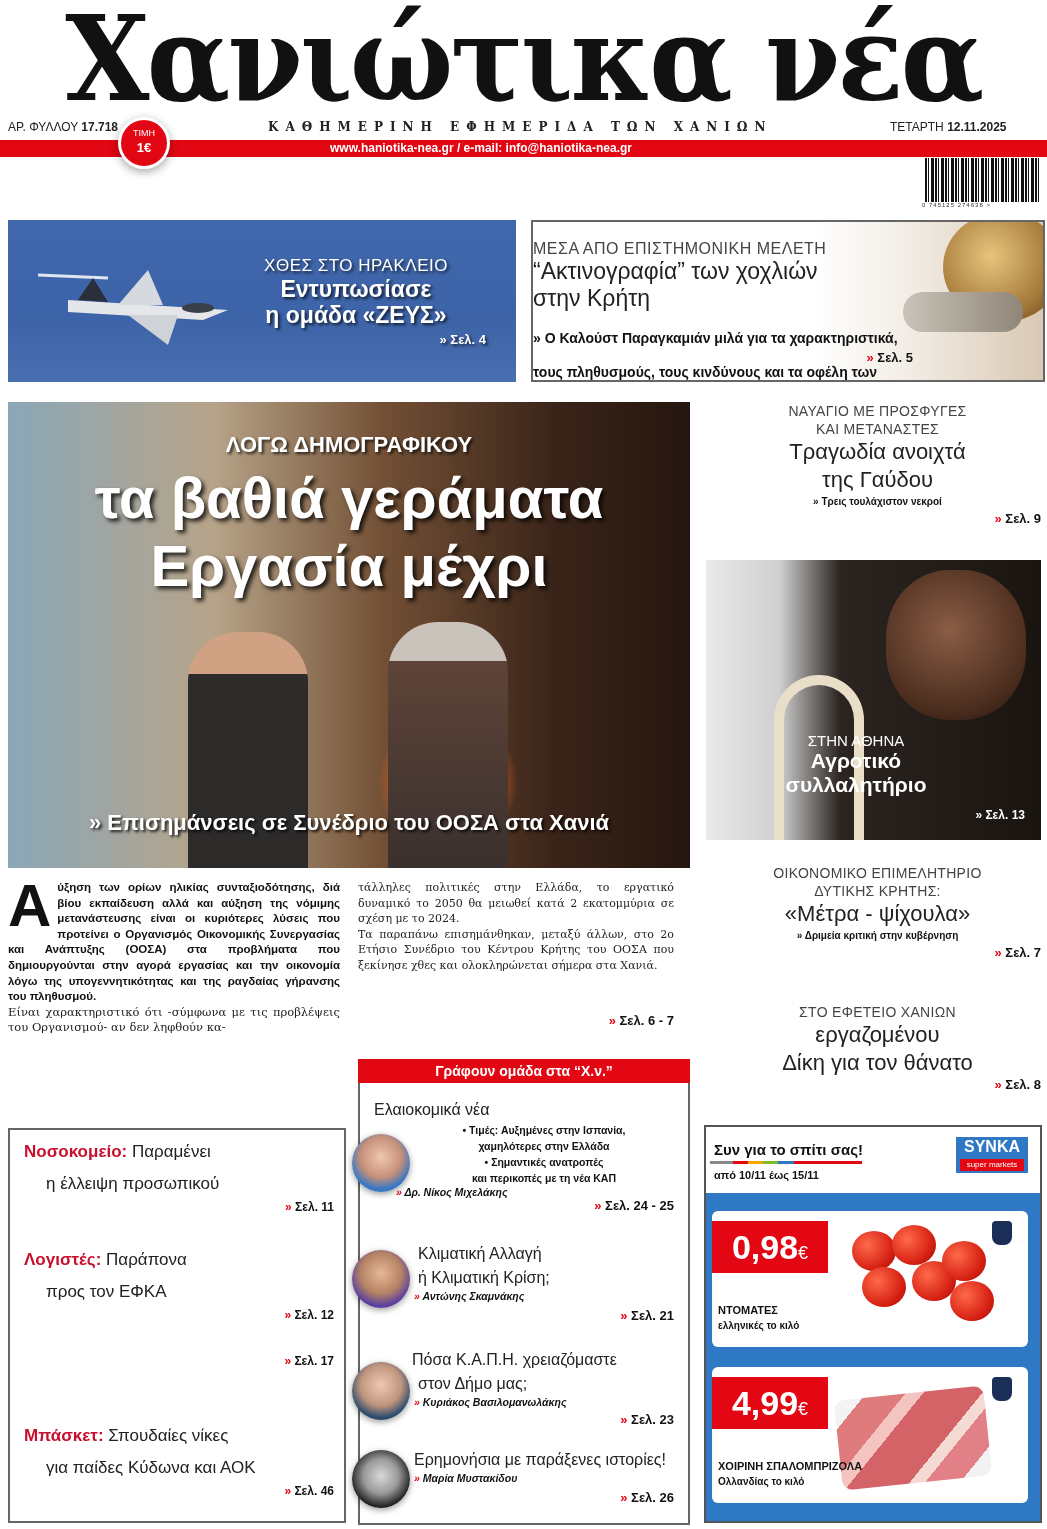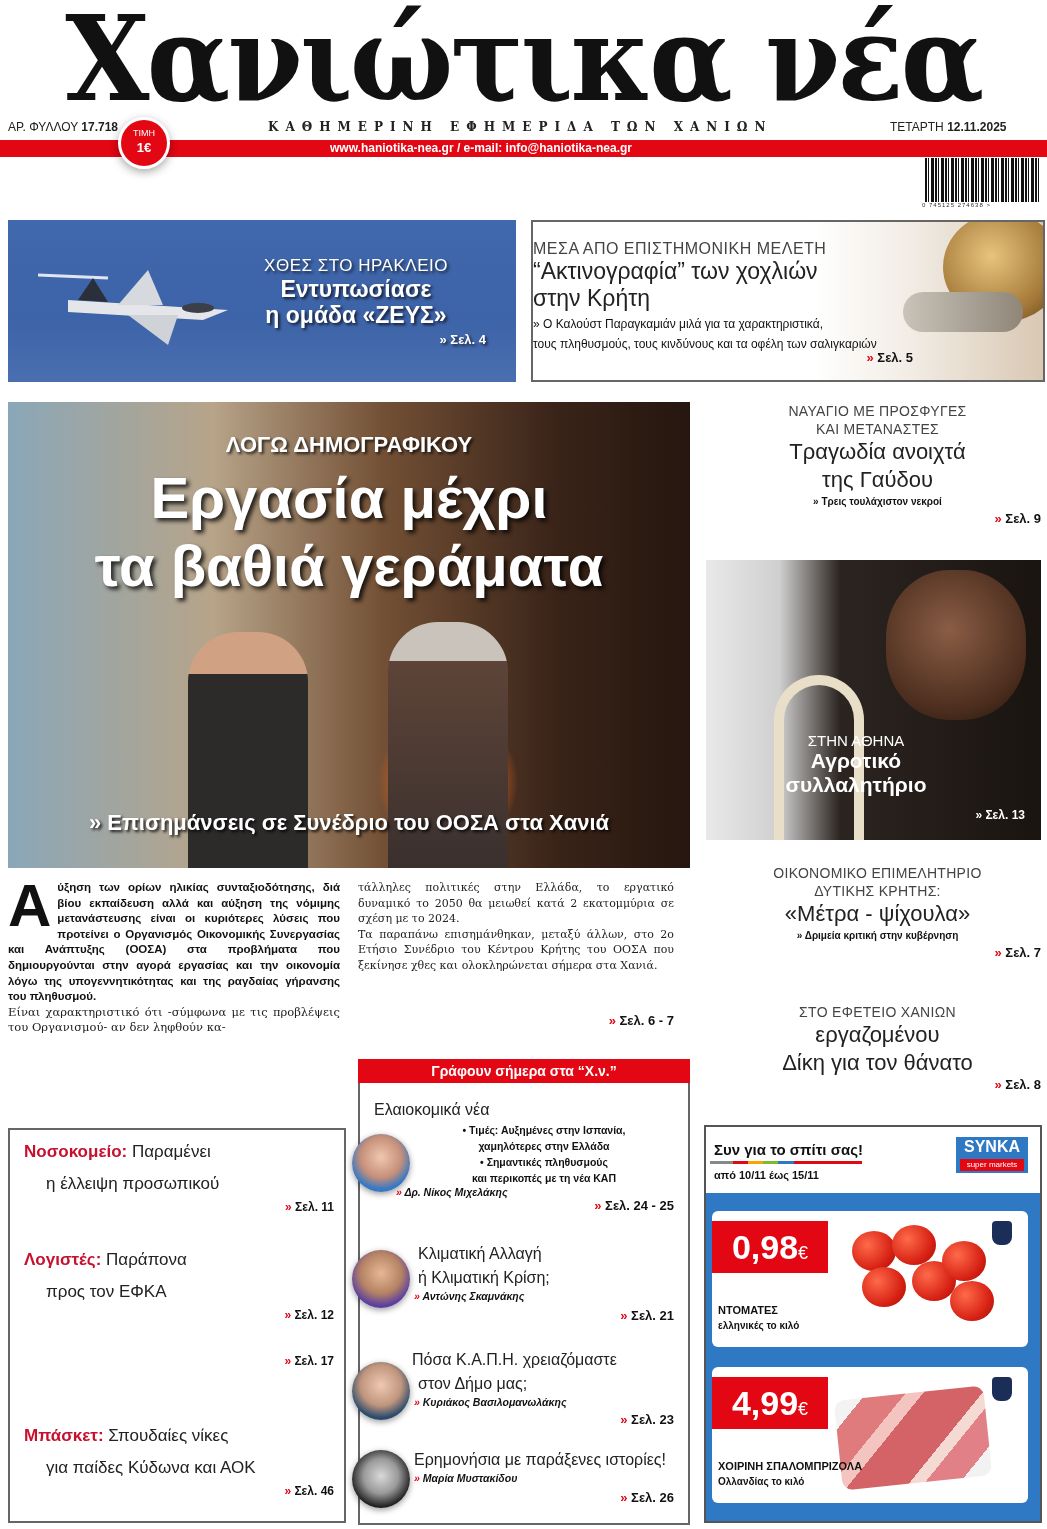--- a/index.html
+++ b/index.html
@@ -23,21 +23,21 @@
   .jet-kicker { font-size: 17px; letter-spacing: .5px; }
   .jet-title { font-size: 23px; font-weight: bold; line-height: 26px; }
   .jet-page { text-align: right; font-size: 13px; font-weight: bold; margin-top: 4px; }
 
   .snail { left: 531px; top: 220px; width: 514px; height: 162px; border: 2px solid #666; background: linear-gradient(90deg, #fff 55%, #f1ebe3 75%, #d9c8b3 100%); overflow: hidden; }
   .snail-shell { right: -20px; top: -10px; width: 120px; height: 110px; border-radius: 50%; background: radial-gradient(circle at 40% 40%, #e6c57e, #a77b3a 60%, #5a3d16); }
   .snail-body { right: 20px; top: 70px; width: 120px; height: 40px; border-radius: 30px; background: linear-gradient(90deg, #c9c3b9, #8f8678); }
   .snail-text { left: 0; top: 18px; width: 400px; text-align: left; }
   .snail-kicker { font-size: 16px; color: #444; letter-spacing: .5px; }
   .snail-title { font-size: 23px; font-weight: 300; line-height: 27px; color: #222; }
-  .snail-sub { font-size: 12px; font-weight: normal; line-height: 16px; margin-top: 4px; }
+  .snail-sub { font-size: 14px; font-weight: bold; line-height: 16px; margin-top: 18px; }
   .snail-page { right: 130px; top: 128px; font-size: 13px; font-weight: bold; }
 
   .raquo { color: #e30613; font-weight: bold; }
   .main-photo { left: 8px; top: 402px; width: 682px; height: 466px; overflow: hidden; background: linear-gradient(90deg, #8aa7b8 0%, #b7a489 30%, #735035 55%, #3a2419 80%, #25160f 100%); }
   .mp-glow { left: 360px; top: 320px; width: 160px; height: 120px; border-radius: 50%; background: radial-gradient(circle, #ffb14a 0%, #e2621a 40%, rgba(0,0,0,0) 70%); }
   .mp-man1 { left: 180px; top: 230px; width: 120px; height: 236px; border-radius: 50px 50px 0 0; background: linear-gradient(180deg, #d1a184 0 18%, #2d2a2a 18%); }
   .mp-man2 { left: 380px; top: 220px; width: 120px; height: 246px; border-radius: 50px 50px 0 0; background: linear-gradient(180deg, #c9c3bb 0 16%, #5e4438 16%, #3a302e 100%); }
   .mp-kicker { left: 0; top: 30px; width: 682px; text-align: center; color: #fff; font-weight: bold; font-size: 22px; text-shadow: 2px 2px 3px rgba(0,0,0,.75); }
   .mp-title { left: 0; top: 62px; width: 682px; text-align: center; color: #fff; font-weight: bold; font-size: 58px; line-height: 68px; text-shadow: 3px 3px 4px rgba(0,0,0,.8); }
   .mp-sub { left: 0; top: 408px; width: 682px; text-align: center; color: #fff; font-weight: bold; font-size: 22px; text-shadow: 2px 2px 3px rgba(0,0,0,.85); }
@@ -137,22 +137,22 @@
   </div>
   <div class="abs snail-page"><span class="raquo">»</span> <span>Σελ. 5</span></div>
 </div>
 
 <div class="abs main-photo">
   <div class="abs mp-glow"></div>
   <div class="abs mp-man1"></div>
   <div class="abs mp-man2"></div>
   <div class="abs mp-kicker">ΛΟΓΩ ΔΗΜΟΓΡΑΦΙΚΟΥ</div>
   <div class="abs mp-title">
+    <div>τα βαθιά γεράματα</div>
     <div>Εργασία μέχρι</div>
-    <div>τα βαθιά γεράματα</div>
   </div>
   <div class="abs mp-sub">» Επισημάνσεις σε Συνέδριο του ΟΟΣΑ στα Χανιά</div>
 </div>
 
 <div class="abs body-col1">
   <span class="dropcap">Α</span>
   <span class="lead">ύξηση των ορίων ηλικίας συνταξιοδότησης, διά βίου εκπαίδευση αλλά και αύξηση της νόμιμης μετανάστευσης είναι οι κυριότερες λύσεις που προτείνει ο Οργανισμός Οικονομικής Συνεργασίας και Ανάπτυξης (ΟΟΣΑ) στα προβλήματα που δημιουργούνται στην αγορά εργασίας και την οικονομία λόγω της υπογεννητικότητας και της ραγδαίας γήρανσης του πληθυσμού.</span>
   <div class="lead-cont">Είναι χαρακτηριστικό ότι -σύμφωνα με τις προβλέψεις του Οργανισμού- αν δεν ληφθούν κα-</div>
 </div>
 <div class="abs body-col2">
@@ -217,21 +217,21 @@
   </div>
 </div>
 
 <div class="abs writers">
   <div class="w-item" style="top:38px">
     <div class="avatar" style="top:36px;background:radial-gradient(circle at 50% 40%,#f0c7b0,#c69079 45%,#3a78c2 70%)"></div>
     <div class="w-title" style="padding-left:14px">Ελαιοκομικά νέα</div>
     <div class="w-bullets" style="padding-left:40px">
       <div>• Τιμές: Αυξημένες στην Ισπανία,</div>
       <div>χαμηλότερες στην Ελλάδα</div>
-      <div>• Σημαντικές πληθυσμούς</div>
+      <div>• Σημαντικές ανατροπές</div>
       <div>και περικοπές με τη νέα ΚΑΠ</div>
     </div>
     <div class="w-author" style="padding-left:36px"><span class="raquo">»</span> <span>Δρ. Νίκος Μιχελάκης</span></div>
     <div class="w-page"><span class="raquo">»</span> <span>Σελ. 24 - 25</span></div>
   </div>
   <div class="w-item" style="top:182px">
     <div class="avatar" style="top:8px;background:radial-gradient(circle at 50% 40%,#e7b895,#b58364 45%,#5b3fa0 72%)"></div>
     <div class="w-title" style="padding-left:58px">Κλιματική Αλλαγή</div>
     <div class="w-title" style="padding-left:58px">ή Κλιματική Κρίση;</div>
     <div class="w-author" style="padding-left:54px"><span class="raquo">»</span> <span>Αντώνης Σκαμνάκης</span></div>
@@ -244,21 +244,21 @@
     <div class="w-author" style="padding-left:54px"><span class="raquo">»</span> <span>Κυριάκος Βασιλομανωλάκης</span></div>
     <div class="w-page" style="margin-top:4px"><span class="raquo">»</span> <span>Σελ. 23</span></div>
   </div>
   <div class="w-item" style="top:388px">
     <div class="avatar" style="top:2px;background:radial-gradient(circle at 50% 45%,#d9d9d9,#9a9a9a 40%,#1e1e1e 72%)"></div>
     <div class="w-title" style="padding-left:54px">Ερημονήσια με παράξενες ιστορίες!</div>
     <div class="w-author" style="padding-left:54px"><span class="raquo">»</span> <span>Μαρία Μυστακίδου</span></div>
     <div class="w-page" style="margin-top:6px"><span class="raquo">»</span> <span>Σελ. 26</span></div>
   </div>
 </div>
-<div class="abs writers-head">Γράφουν σήμερα στα “Χ.ν.”</div>
+<div class="abs writers-head">Γράφουν ομάδα στα “Χ.ν.”</div>
 
 <div class="abs ad">
   <div class="abs ad-top">
     <div class="abs ad-slogan">Συν για το σπίτι σας!</div>
     <div class="abs ad-rule"></div>
     <div class="abs ad-dates">από 10/11 έως 15/11</div>
     <div class="abs ad-logo"><span>SYNKA</span><small>super markets</small></div>
   </div>
   <div class="abs ad-card" style="top:84px">
     <div class="abs ad-price"><span>0,98</span><small>€</small></div>

